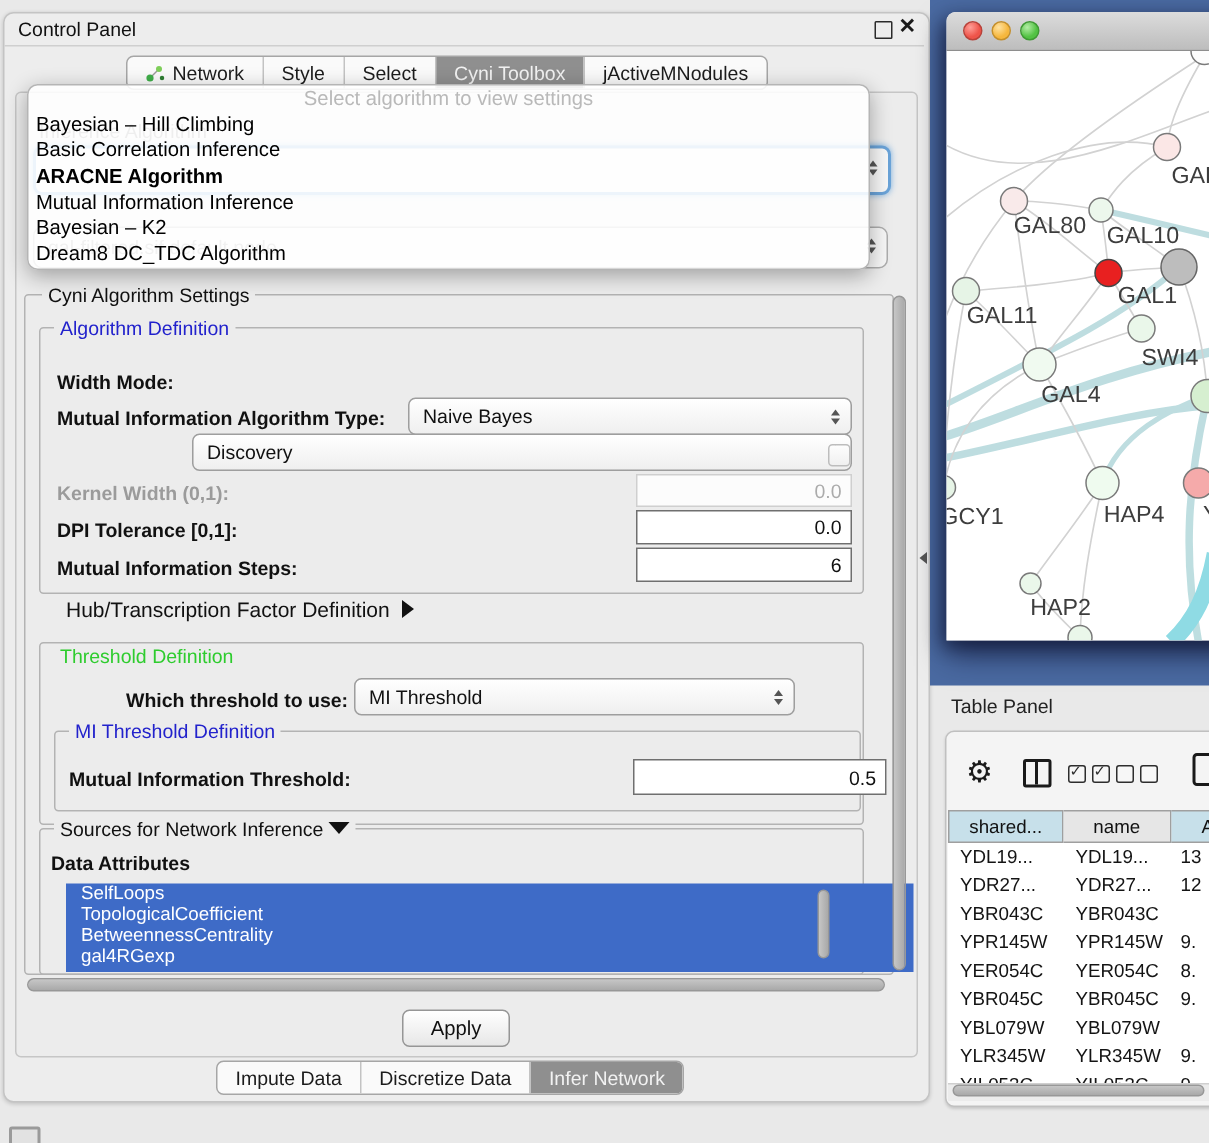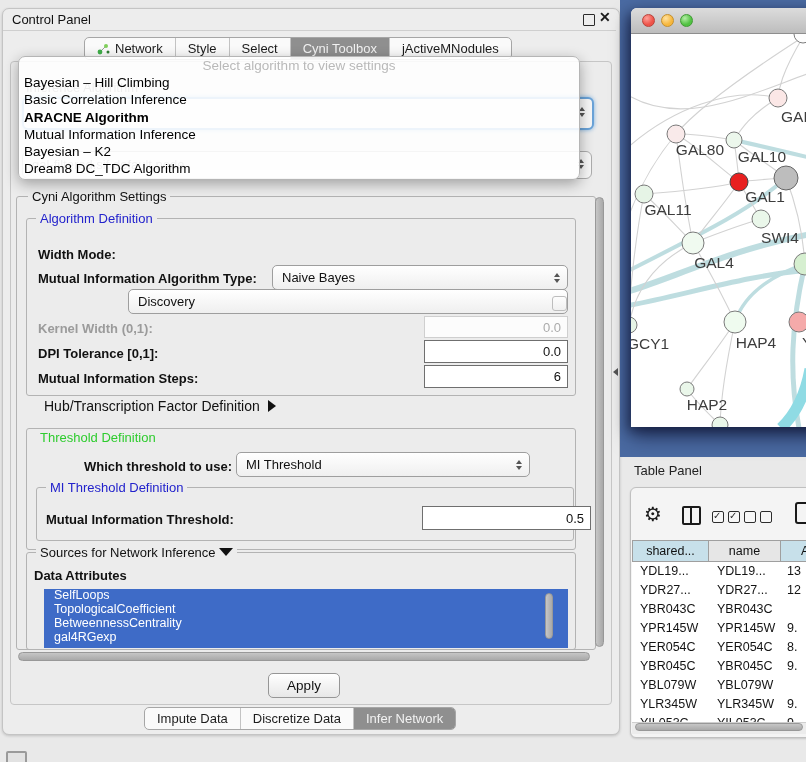--- a/index.html
+++ b/index.html
@@ -215,21 +215,21 @@
   <div class="abs lbl b" style="left:46px;top:512px;">Mutual Information Threshold:</div>
   <div class="abs tfield en" style="left:422px;top:506px;width:169px;height:24px;">
     <span>0.5</span>
   </div>
 
   <div class="abs group" style="left:26px;top:552px;width:548px;height:96px;"></div>
   <div class="gtitle abs" style="left:36px;top:545px;">
     <span>Sources for Network Inference</span>&nbsp;<span class="tri-down"></span>
   </div>
   <div class="abs lbl b" style="left:34px;top:568px;">Data Attributes</div>
-  <div id="attr-list" class="abs" style="left:44px;top:589px;width:524px;height:59px;">
+  <div id="attr-list" class="abs" style="left:44px;top:589px;width:565px;height:59px;">
       <div class="attr-item">SelfLoops</div>
       <div class="attr-item">TopologicalCoefficient</div>
       <div class="attr-item">BetweennessCentrality</div>
       <div class="attr-item">gal4RGexp</div>
     </div>
   <div class="abs scroll-thumb" style="left:545px;top:593px;width:8px;height:46px;"></div>
 
   <div class="abs scroll-thumb" style="left:595px;top:197px;width:9px;height:450px;"></div>
   <div class="abs scroll-thumb h" style="left:18px;top:652px;width:572px;height:9px;"></div>
 

